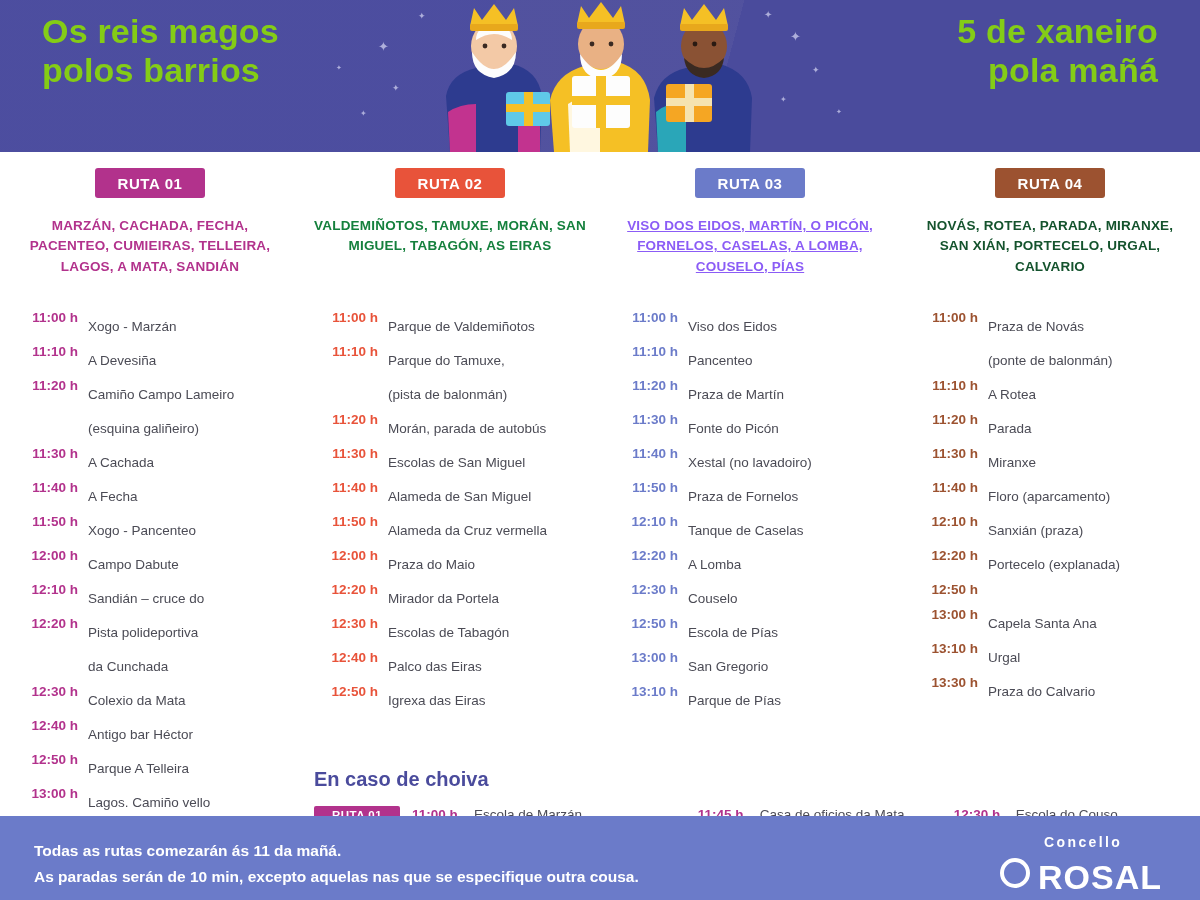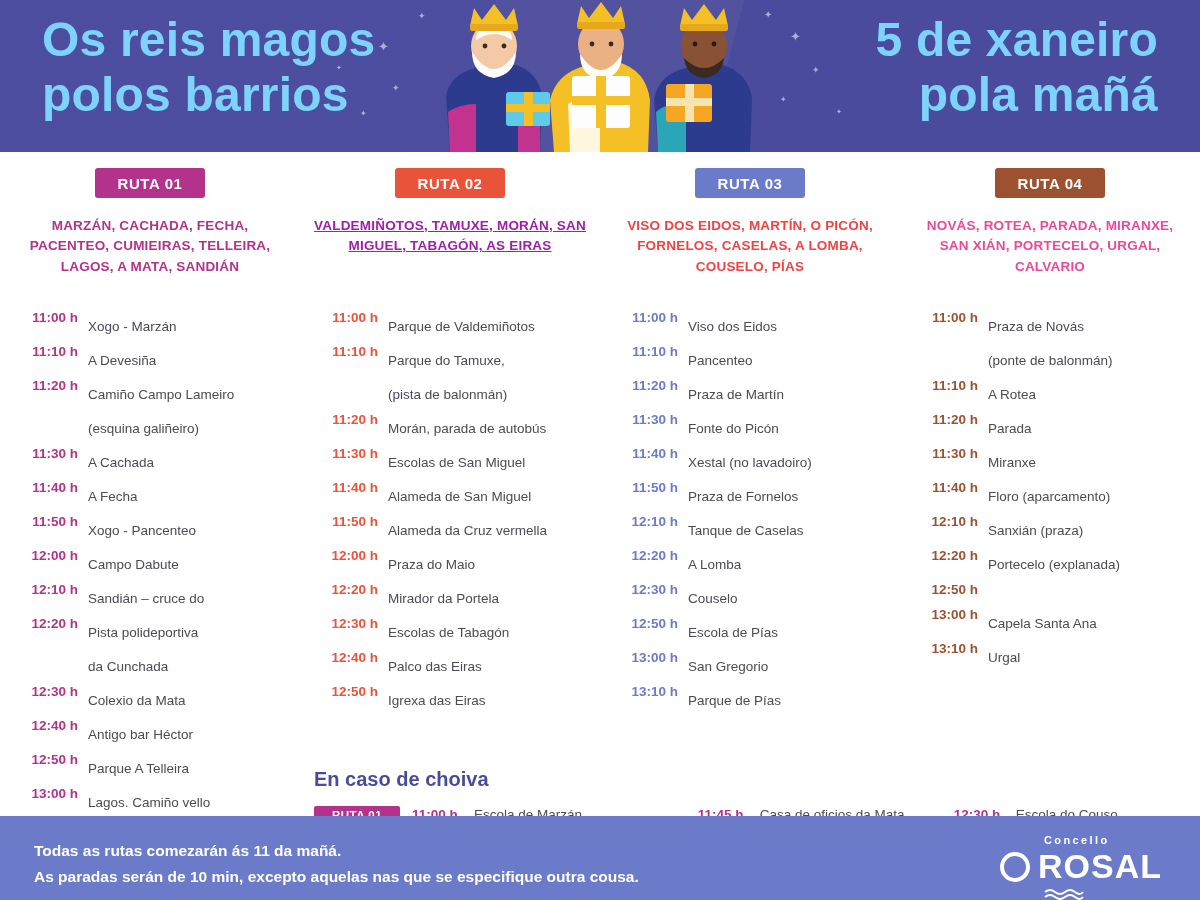--- a/index.html
+++ b/index.html
@@ -21,22 +21,22 @@
   .header .stripe {
     position: absolute; top:0; left:0; right:0; bottom:0;
     background: linear-gradient(105deg, #4d4ea0 0%, #4d4ea0 40%, #53539f 40%, #53539f 60%, #4a4b9c 60%);
     opacity: 0.85;
   }
   .header .stars { position:absolute; inset:0; }
   .star { position:absolute; color:#cfd0ef; opacity:.75; line-height:1; }
 
   .title-left, .title-right {
     position: absolute; top: 12px;
-    color: #7dd3fc;
-    font-size: 48px; font-weight: bold;
+    color: #84cc16;
+    font-size: 34px; font-weight: bold;
     line-height: 1.15;
     letter-spacing: .2px;
   }
   .title-left { left: 42px; text-align: left; }
   .title-right { right: 42px; text-align: right; }
 
   
   .kings { position: absolute; left: 420px; top: 0; width: 360px; height: 152px; }
 
   
@@ -62,23 +62,23 @@
   .badge.r4 { background:#9c5230; }
 
   .areas {
     text-align:center;
     font-weight:bold; font-size:13.5px;
     line-height:1.5;
     letter-spacing:.2px;
     min-height: 78px;
   }
   .areas.r1 { color:#b2328c; }
-  .areas.r2 { color:#a21caf;text-decoration:underline; }
-  .areas.r3 { color:#ef4444; }
-  .areas.r4 { color:#ec4899;text-align:center; }
+  .areas.r2 { color:#15803d; }
+  .areas.r3 { color:#8b5cf6;text-decoration:underline; }
+  .areas.r4 { color:#14532d;text-align:center; }
 
   .stops { margin-top: 12px; width: 100%; }
   .stop { display:flex; font-size:13.5px; line-height:1.85; }
   .stop .time {
     width: 74px; flex: 0 0 74px;
     text-align: right; padding-right: 10px;
     font-weight: bold;
   }
   .stop .place { color:#4b4b55; flex:1;margin-top:9px; }
   .stop .place.cont { color:#4b4b55; }
@@ -118,22 +118,22 @@
   
   .footer {
     position:absolute; left:0; bottom:0; width:1200px; height:84px;
     background:#6b7bc9;
   }
   .footer-text {
     position:absolute; left:34px; top:22px;
     color:#fff; font-weight:bold; font-size:15.5px; line-height:1.65;
   }
   .logo { position:absolute; right:38px; top:18px; color:#fff; text-align:left; }
-  .logo .concello { font-size:11px; letter-spacing:2.4px; font-weight:bold; margin-left:44px; }
-  .logo .rosal-line { display:flex; align-items:center; gap:8px; margin-top:1px; }
+  .logo .concello { font-size:14px; letter-spacing:2.4px; font-weight:bold; margin-left:44px; }
+  .logo .rosal-line { display:flex; gap:8px; margin-top:8px; }
   .logo .rosal { font-size:34px; font-weight:bold; letter-spacing:1px; }
   .logo .dot {
     width:30px; height:30px; border-radius:50%;
     border:4px solid #fff; display:block;
   }
   .logo .waves { margin-left:44px; margin-top:2px; }
 </style>
 </head>
 <body>
 
@@ -453,20 +453,24 @@
             <span class="time">12:50 h</span>
           </div>
         <div class="stop">
             <span class="time">13:00 h</span>
             <span class="place">Capela Santa Ana</span>
           </div>
         <div class="stop">
             <span class="time">13:10 h</span>
             <span class="place">Urgal</span>
           </div>
+        <div class="stop">
+            <span class="time">13:30 h</span>
+            <span class="place">Praza do Calvario</span>
+          </div>
       </div>
     </div>
   </div>
 
   <div class="rain">
     <div class="rain-title">En caso de choiva</div>
     <div class="rain-rows">
 
       <div class="rain-row">
         <span class="rain-badge r1">RUTA 01</span>

